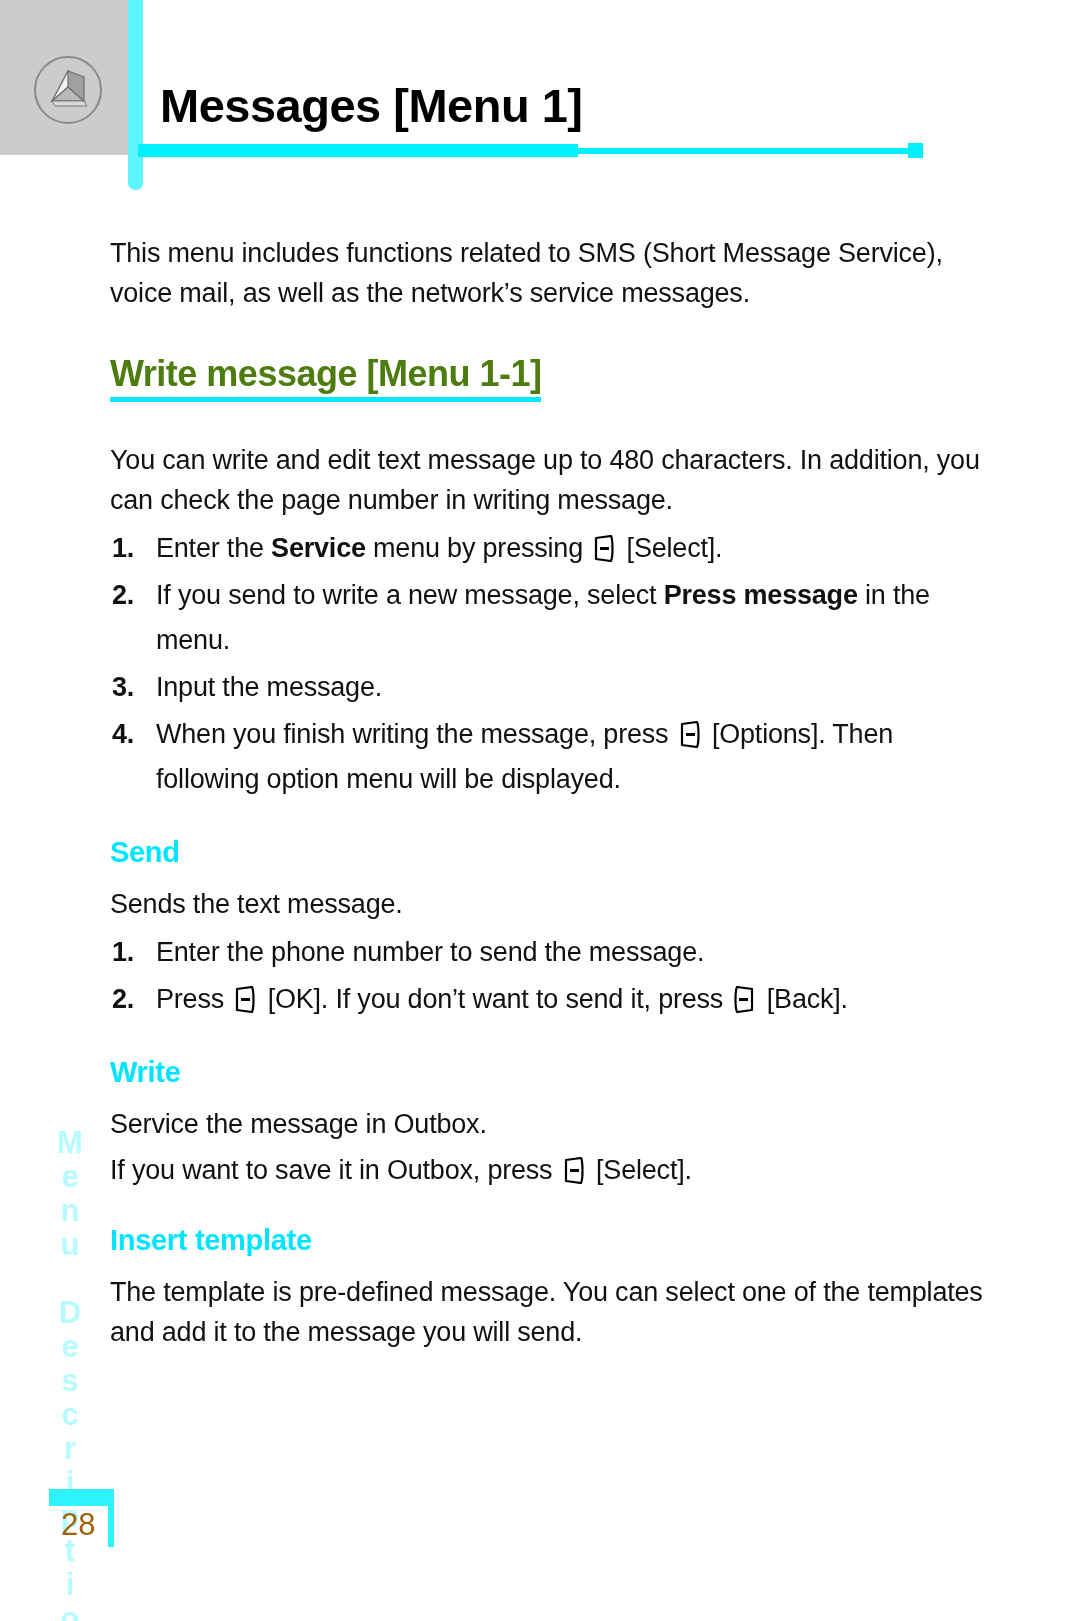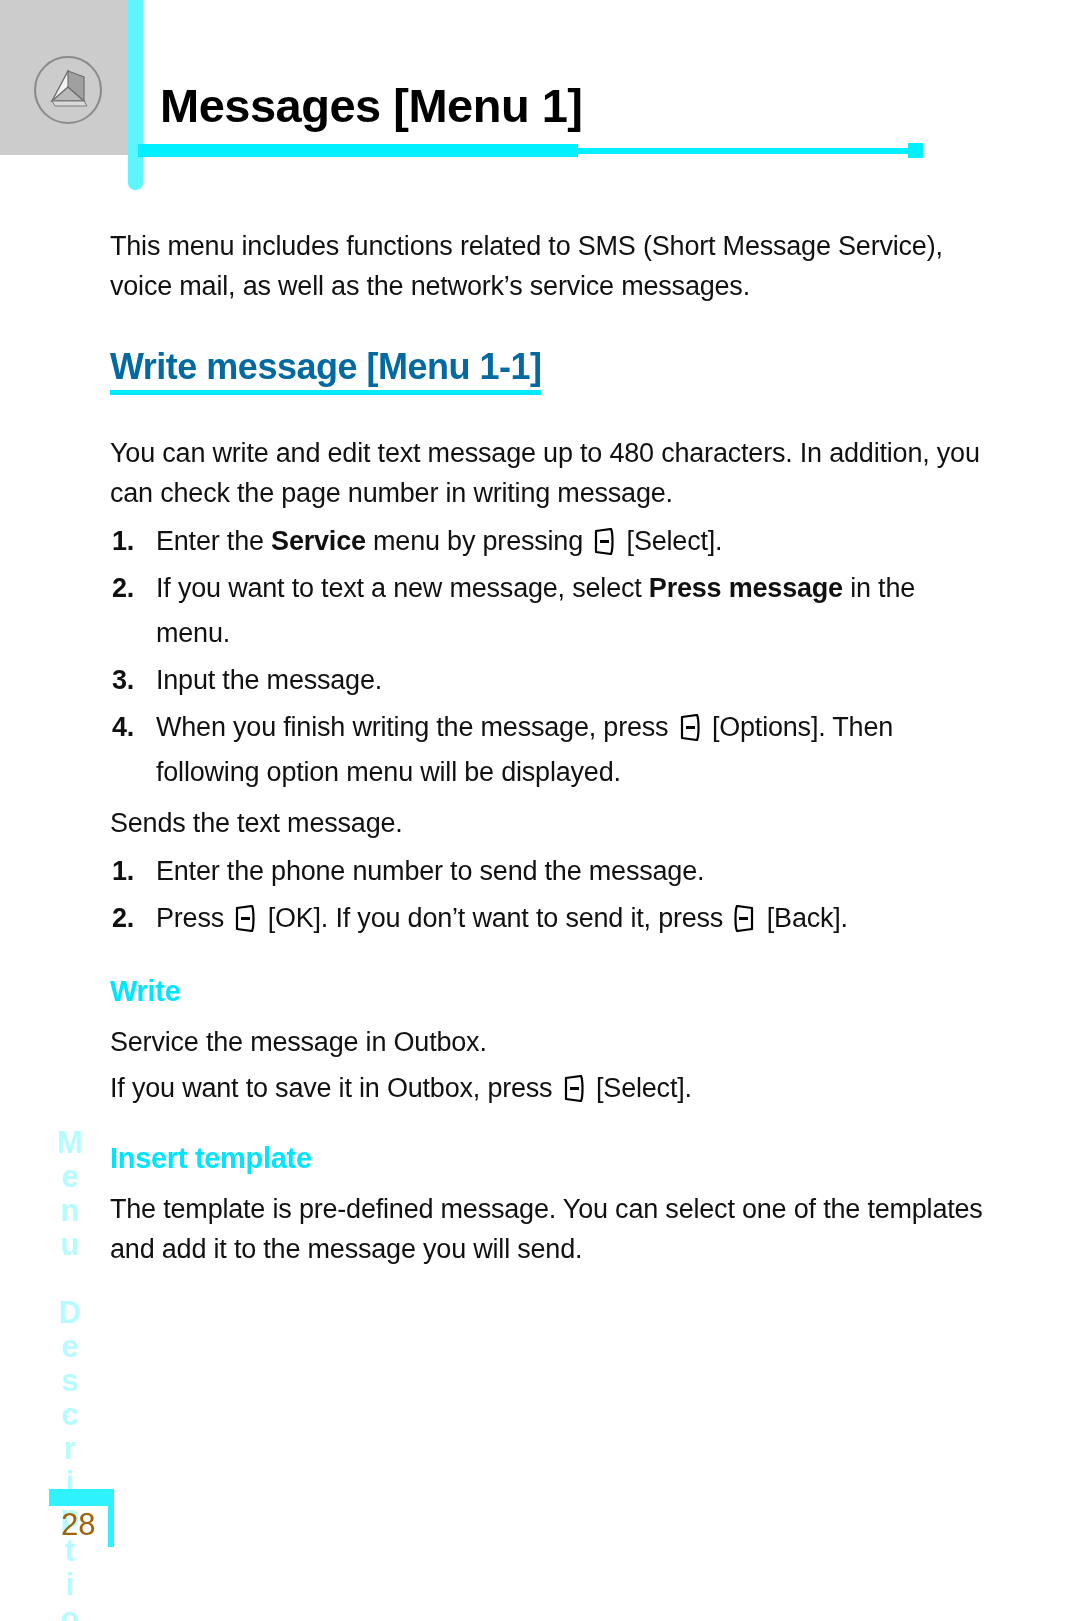--- a/index.html
+++ b/index.html
@@ -87,29 +87,29 @@
   .content {
     position: absolute;
     left: 110px;
     top: 218px;
     width: 880px;
   }
   .para {
     font-size: 27px;
     line-height: 40px;
     color: #111111;
-    margin: 8px 0 0 0;
+    margin: 15px 0 0 0;
     letter-spacing: -0.2px;
   }
   .para.intro { margin-bottom: 22px; }
 
   h2.section-heading {
     font-size: 36px;
     font-weight: bold;
-    color: #0369a1;
+    color: #4d7c0f;
     margin: 18px 0 18px 0;
     letter-spacing: -0.5px;
     display: inline-block;
     border-bottom: 5px solid #00eaff;
     padding-bottom: 2px;
   }
   .heading-wrap { margin: 16px 0 20px 0; }
 
   h3.sub-heading {
     font-size: 29px;
@@ -251,33 +251,34 @@
   <p class="para">You can write and edit text message up to 480 characters. In addition, you can check the page number in writing message.</p>
 
   <ol class="steps">
     <li>
       <span class="num">1.</span><span>Enter the </span><span class="bold">Service</span><span> menu by pressing </span><span class="softkey"><svg width="22" height="27" viewBox="0 0 22 27">
             <path d="M3 3 L18 1 C20 5 20 22 18 26 L3 24 Z" fill="#ffffff" stroke="#000000" stroke-width="2.2" stroke-linejoin="round"></path>
             <rect x="7" y="12" width="9" height="3" fill="#000000"></rect>
           </svg></span><span> [Select].</span>
     </li>
     <li>
-      <span class="num">2.</span><span>If you want to text a new message, select </span><span class="bold">Press message</span><span> in the menu.</span>
+      <span class="num">2.</span><span>If you send to write a new message, select </span><span class="bold">Press message</span><span> in the menu.</span>
     </li>
     <li>
       <span class="num">3.</span><span>Input the message.</span>
     </li>
     <li>
       <span class="num">4.</span><span>When you finish writing the message, press </span><span class="softkey"><svg width="22" height="27" viewBox="0 0 22 27">
             <path d="M3 3 L18 1 C20 5 20 22 18 26 L3 24 Z" fill="#ffffff" stroke="#000000" stroke-width="2.2" stroke-linejoin="round"></path>
             <rect x="7" y="12" width="9" height="3" fill="#000000"></rect>
           </svg></span><span> [Options]. Then following option menu will be displayed.</span>
     </li>
   </ol>
 
+  <h3 class="sub-heading">Send</h3>
   <p class="para">Sends the text message.</p>
   <ol class="steps">
     <li>
       <span class="num">1.</span><span>Enter the phone number to send the message.</span>
     </li>
     <li>
       <span class="num">2.</span><span>Press </span><span class="softkey"><svg width="22" height="27" viewBox="0 0 22 27">
             <path d="M3 3 L18 1 C20 5 20 22 18 26 L3 24 Z" fill="#ffffff" stroke="#000000" stroke-width="2.2" stroke-linejoin="round"></path>
             <rect x="7" y="12" width="9" height="3" fill="#000000"></rect>
           </svg></span><span> [OK]. If you don’t want to send it, press </span><span class="softkey"><svg width="22" height="27" viewBox="0 0 22 27">

